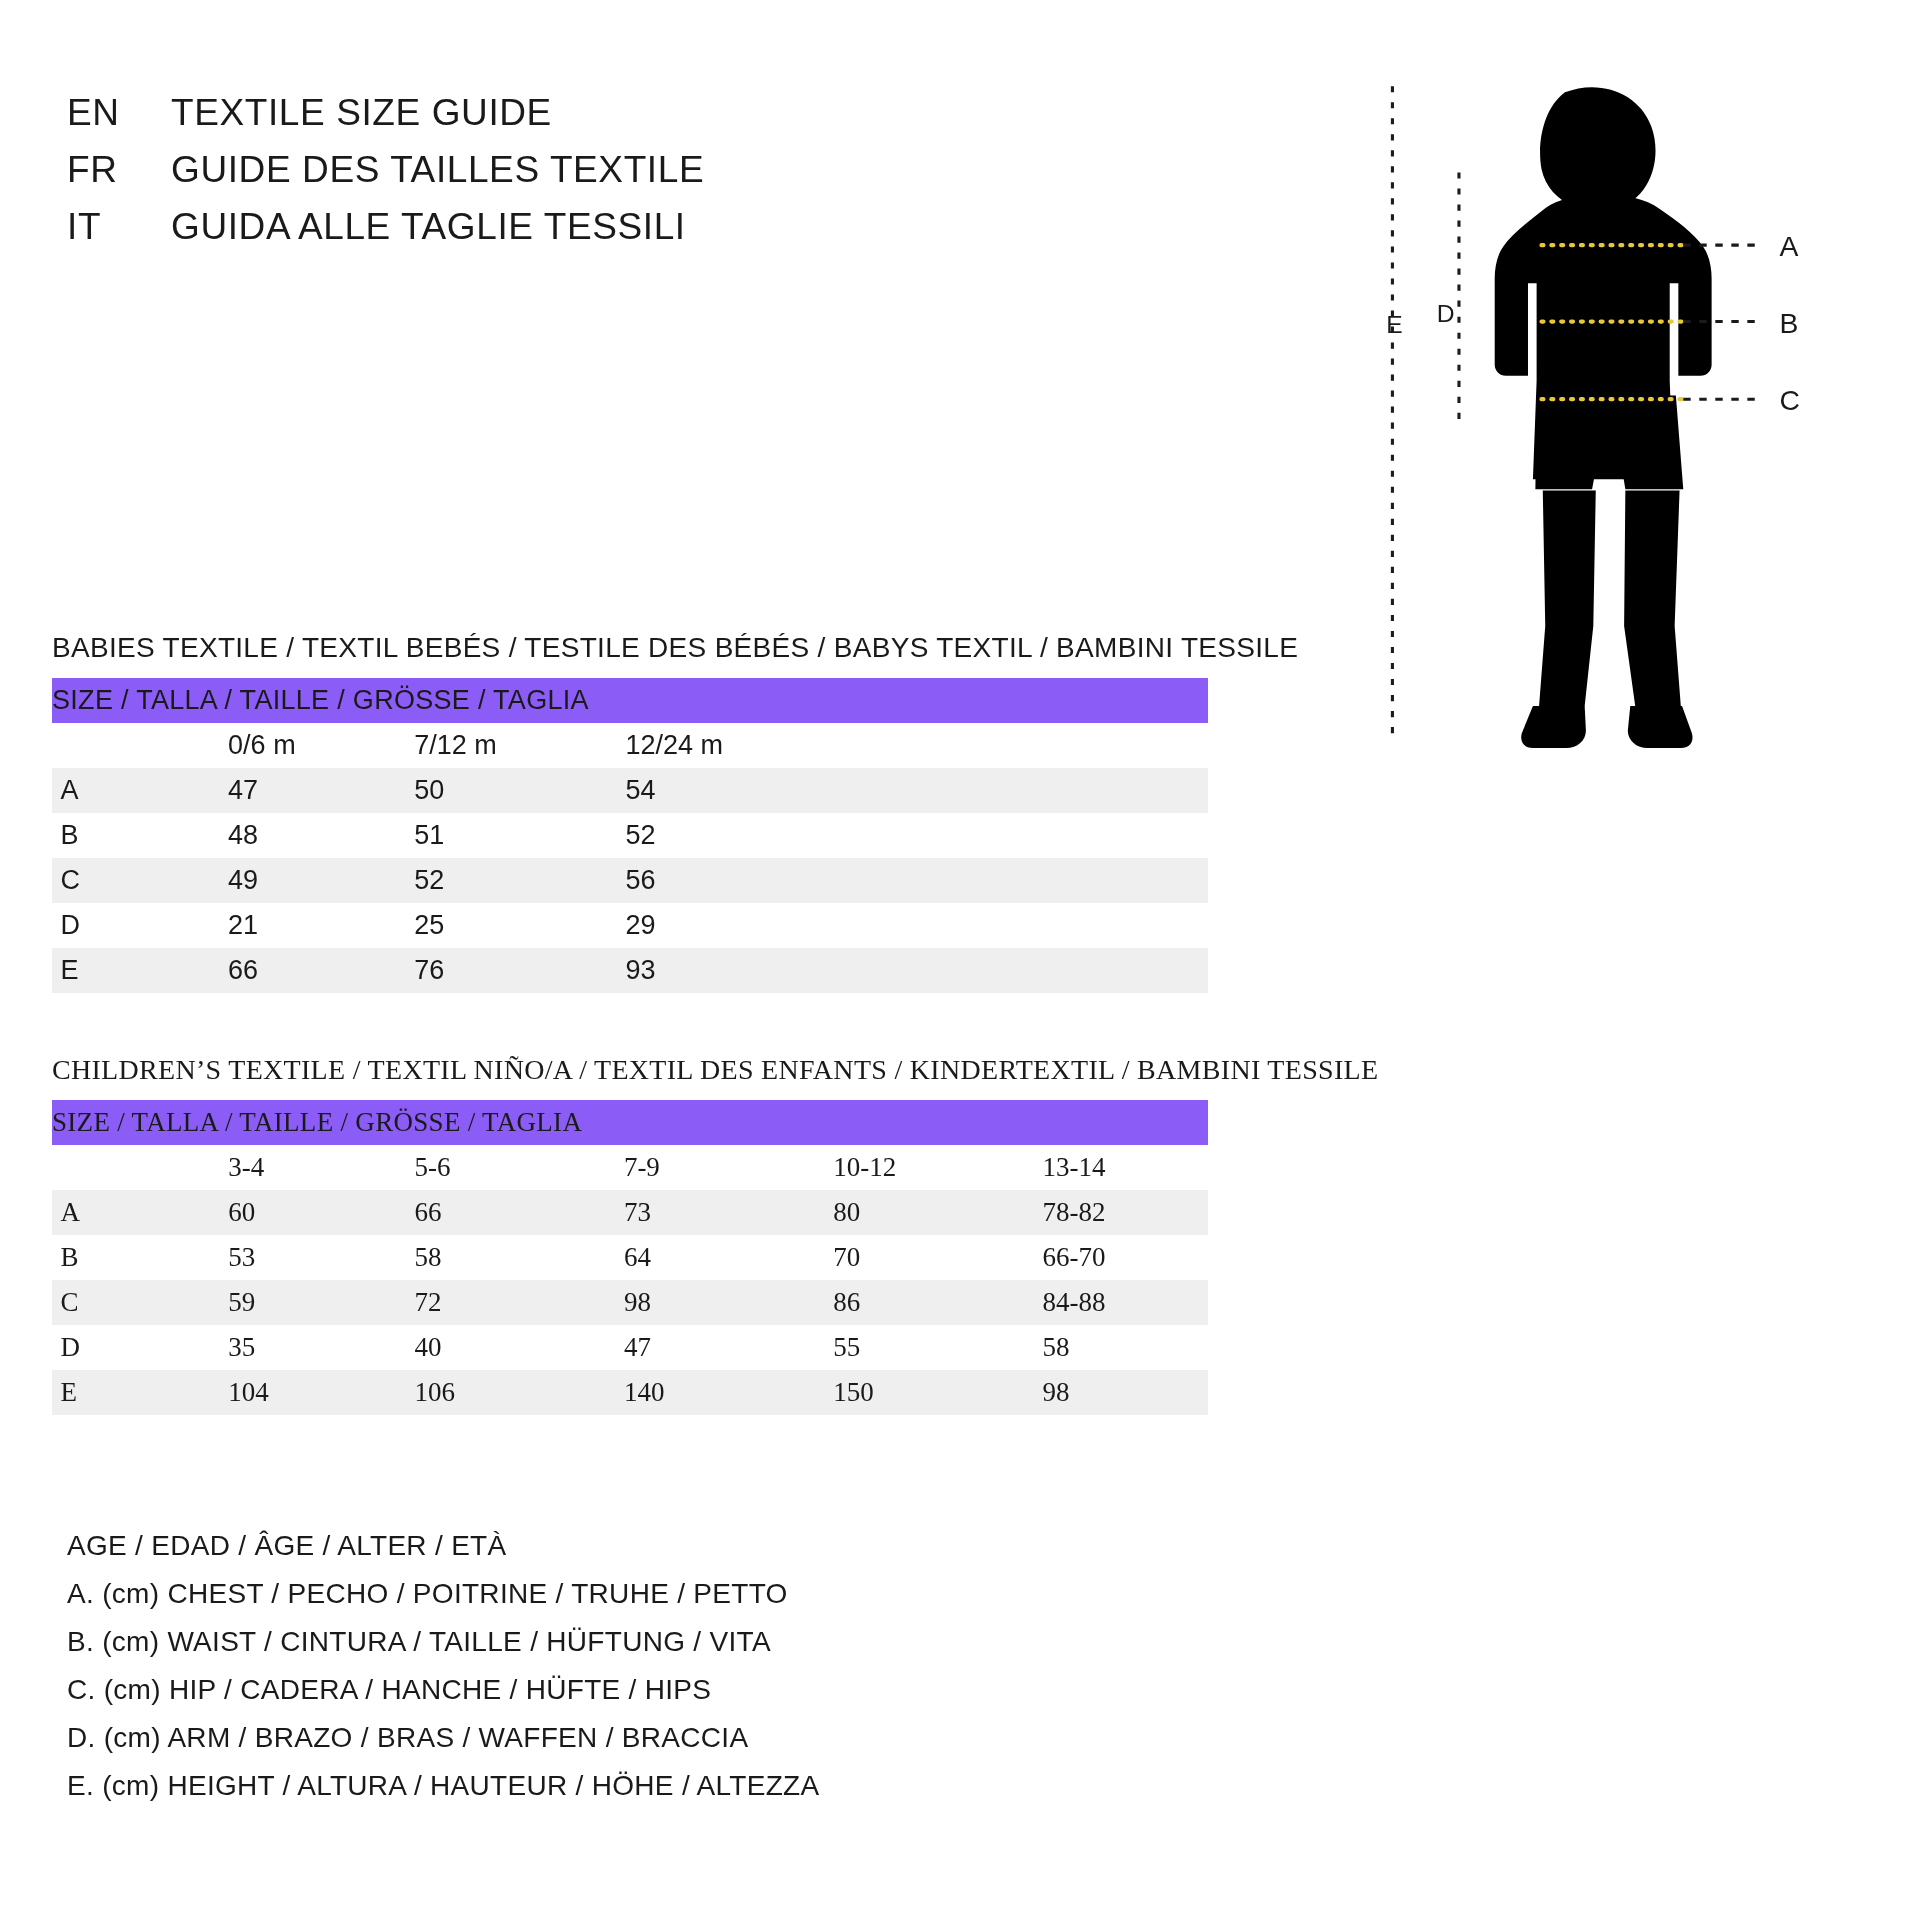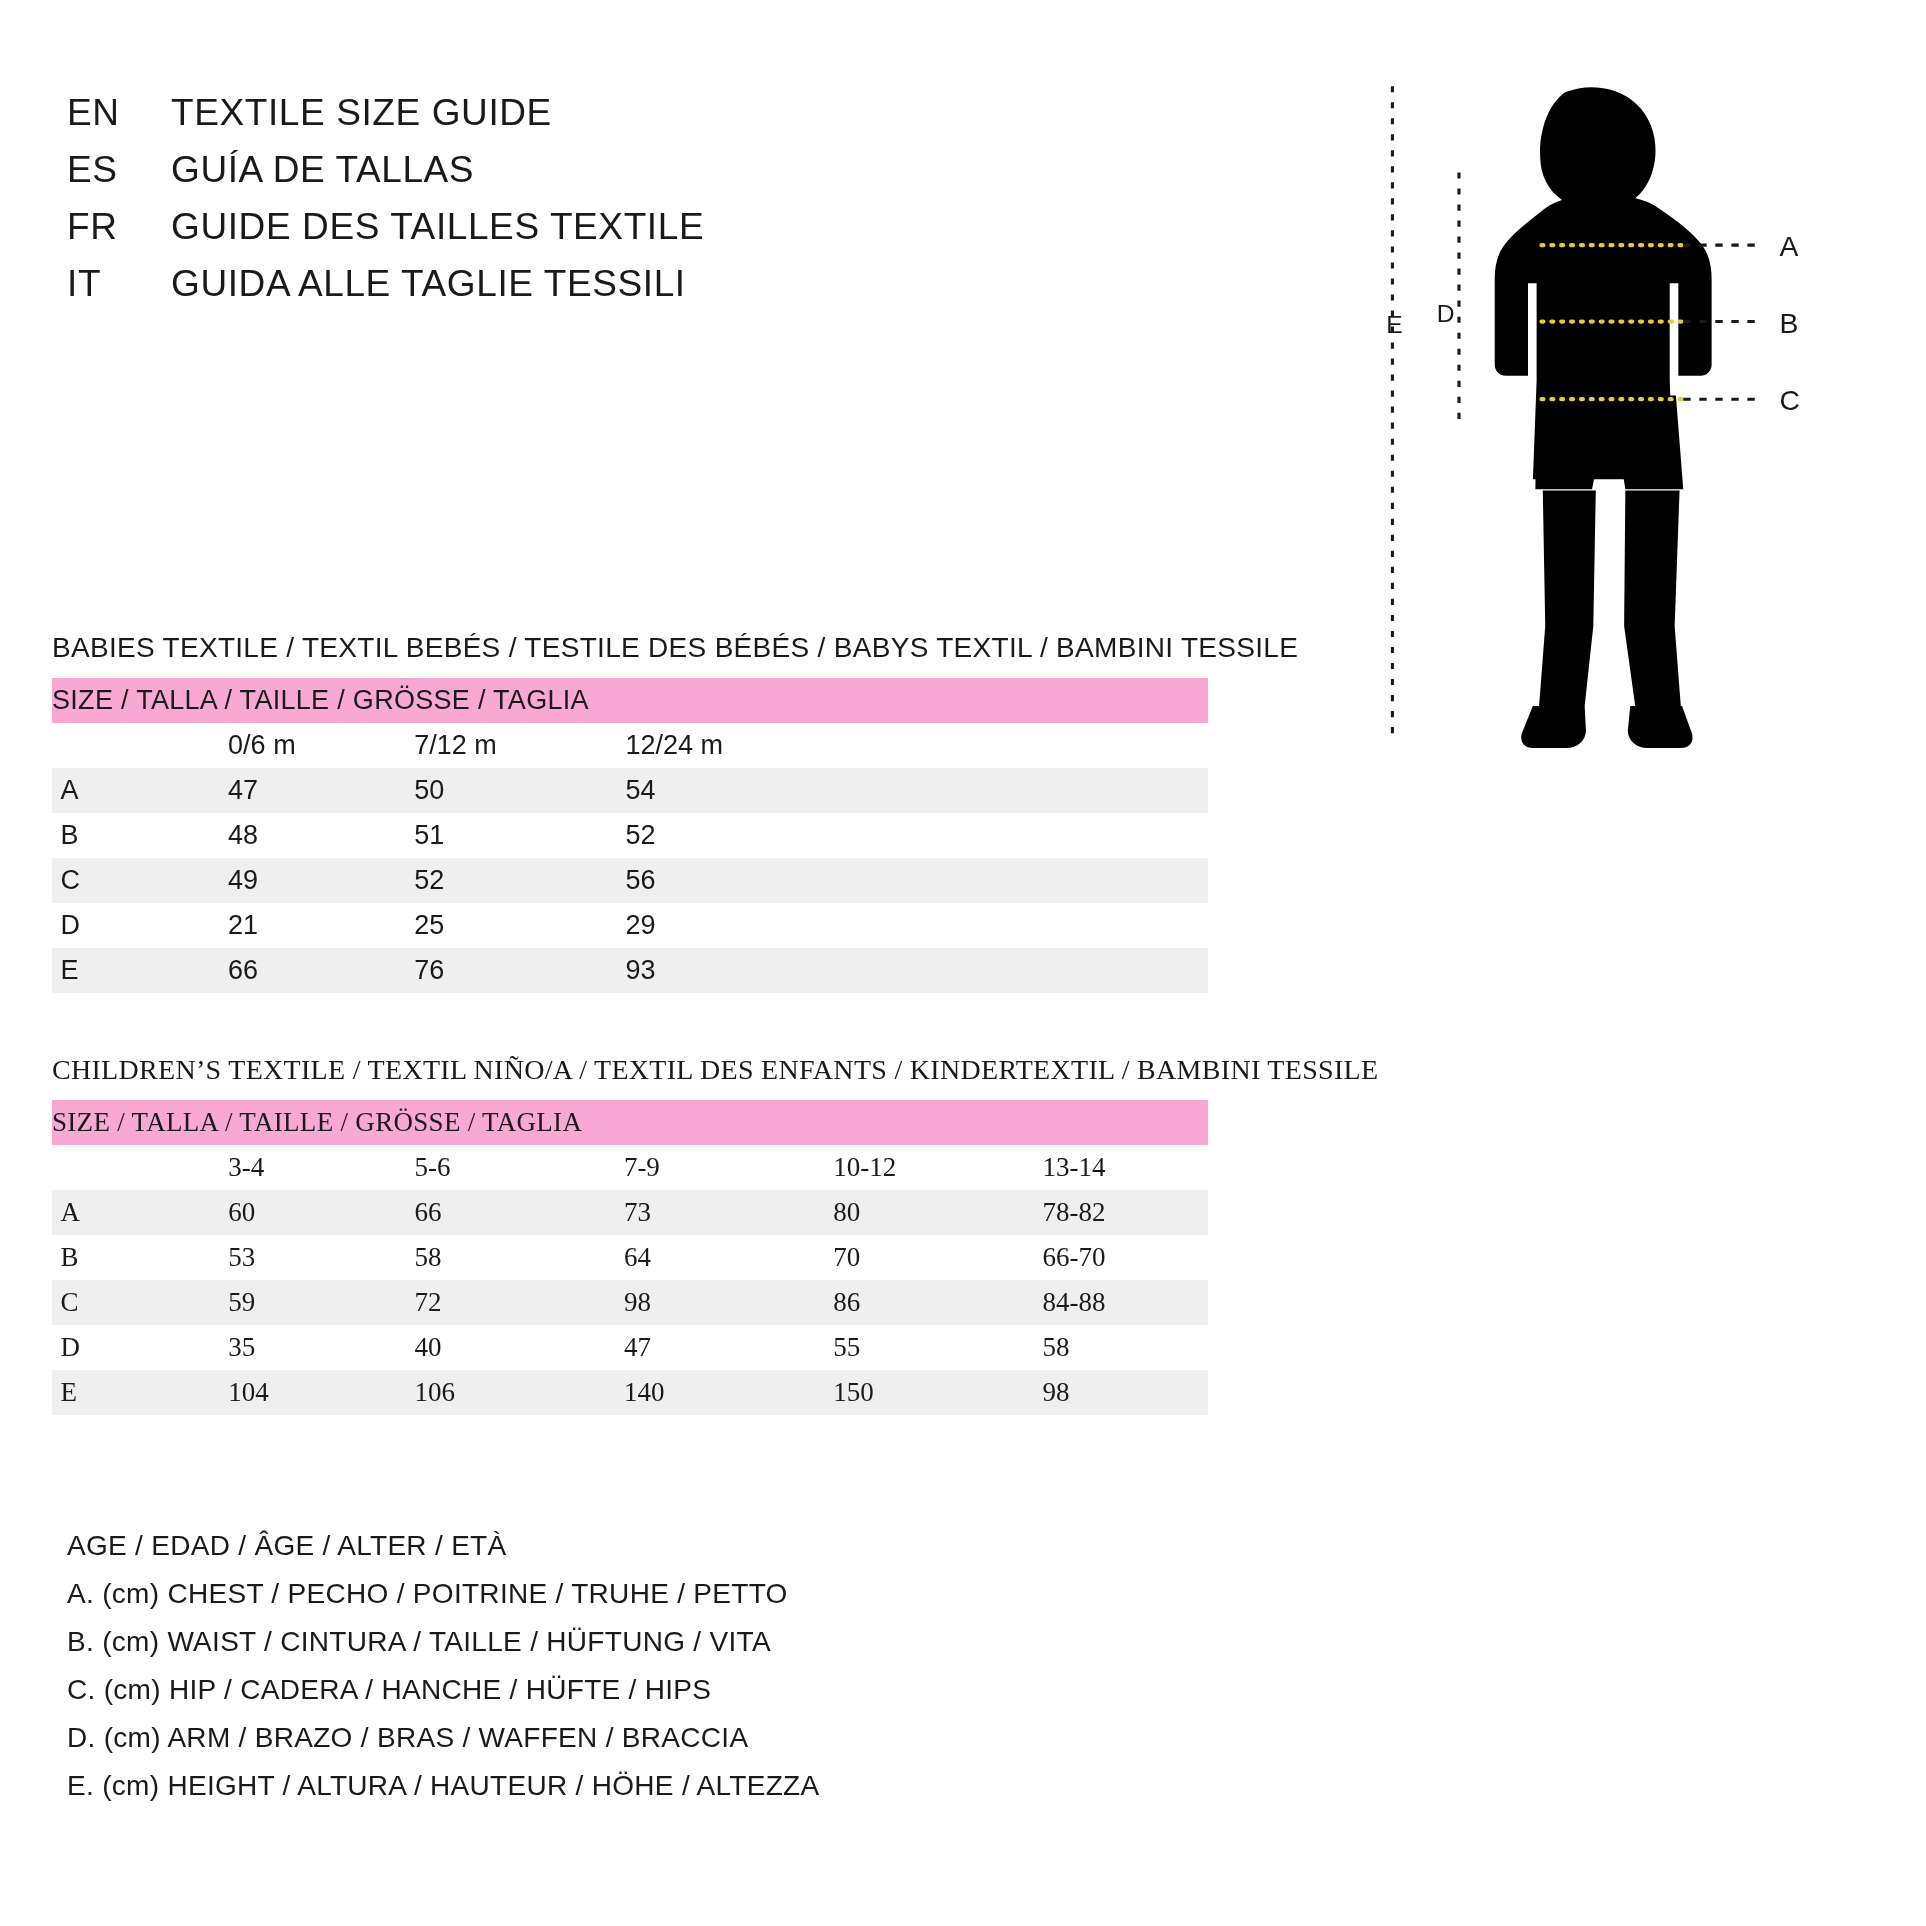--- a/index.html
+++ b/index.html
@@ -73,21 +73,21 @@
   table.size-table td, table.size-table th {
     font-size: 27px;
     font-weight: normal;
     color: #1a1a1a;
     padding: 0;
     height: 45px;
     text-align: left;
     vertical-align: middle;
   }
   .hdr-band td {
-    background: #f9a8d4;
+    background: #8b5cf6;
     height: 47px;
     padding-left: 8.6px;
     font-size: 27px;
     letter-spacing: 0.3px;
   }
   .col-label { width: 117px; padding-left: 8.6px !important; }
   tr.zebra-on td { background: #efefef; }
   tr.zebra-off td { background: #ffffff; }
 
   
@@ -117,24 +117,20 @@
     white-space: nowrap;
   }
 </style>
 </head>
 <body>
 
 <div class="lang-block">
   <div class="lang-row">
     <span class="lang-code">EN</span>
     <span class="lang-text">TEXTILE SIZE GUIDE</span>
-  </div>
-  <div class="lang-row">
-    <span class="lang-code">ES</span>
-    <span class="lang-text">GUÍA DE TALLAS</span>
   </div>
   <div class="lang-row">
     <span class="lang-code">FR</span>
     <span class="lang-text">GUIDE DES TAILLES TEXTILE</span>
   </div>
   <div class="lang-row">
     <span class="lang-code">IT</span>
     <span class="lang-text">GUIDA ALLE TAGLIE TESSILI</span>
   </div>
 </div>

